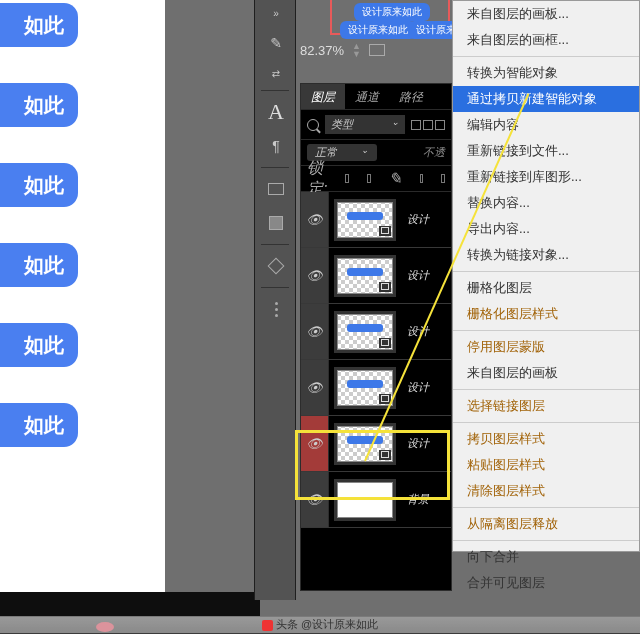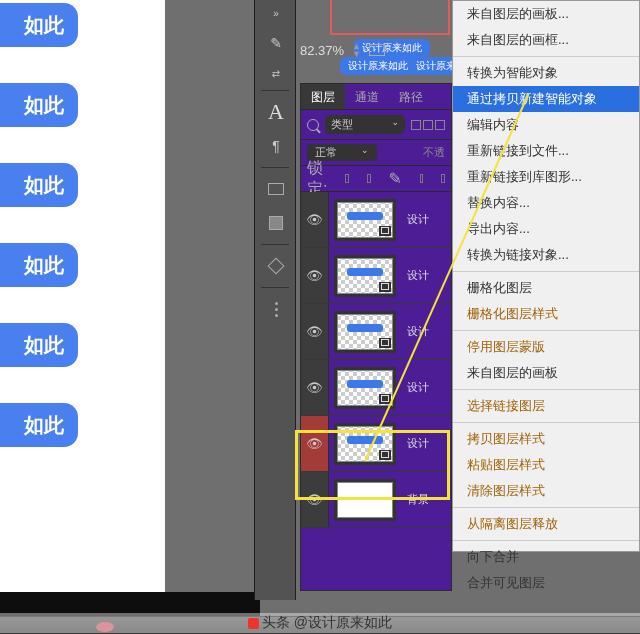--- a/index.html
+++ b/index.html
@@ -15,35 +15,35 @@
     .center-strip .tool { width:42px; height:34px; display:flex; align-items:center; justify-content:center; color:#c9c9c9; font-size:14px; }
     .center-strip .tool.tight { height:26px; font-size:10px; }
     .center-strip .A { font-family:serif; font-size:22px; color:#ddd; }
     .center-strip .box { width:16px; height:12px; border:1.5px solid #aaa; }
     .center-strip .box2 { width:14px; height:14px; border:1.5px solid #aaa; background:#888; }
     .center-strip .diamond { width:12px; height:12px; border:1.5px solid #aaa; transform:rotate(45deg);}
     .center-strip .dots { display:flex; flex-direction:column; gap:3px; align-items:center;}
     .center-strip .dots i { width:3px; height:3px; background:#aaa; border-radius:50%; display:block;}
     .sep { height:1px; background:#333; margin:4px 6px; }
     .top-red { position:absolute; top:0; left:330px; width:120px; height:35px; border:2.5px solid #e85a5a; border-top:none; }
-    .chip { position:absolute; font-size:10px; color:#fff; background:#3d78e8; border-radius:6px; padding:2px 8px;margin-top:36px; }
+    .chip { position:absolute; font-size:10px; color:#fff; background:#3d78e8; border-radius:6px; padding:2px 8px; }
     .chip.c1 { top:3px; left:354px; } .chip.c2 { top:21px; left:340px; } .chip.c3 { top:21px; left:408px; }
 
     .zoom { position:absolute; top:42px; left:300px; display:flex; align-items:center; gap:8px; color:#ddd; font-size:13px; }
     .zoom .arrows { color:#999; font-size:9px; line-height:8px; }
     .zoom .fit { width:16px; height:12px; border:1.5px solid #aaa;}
 
-    .panel { position:absolute; top:83px; left:300px; width:152px; height:508px; background:#4c1d95; border:1px solid #2c2c2c; }
+    .panel { position:absolute; top:83px; left:300px; width:152px; height:508px; background:#000000; border:1px solid #2c2c2c;font-style:italic; }
     .panel-tabs { display:flex; height:26px; border-bottom:1px solid #2a2a2a; font-size:12px; }
     .panel-tabs div { padding:5px 10px; color:#aaa;}
     .panel-tabs .active { background:#383838; color:#fff; }
     .filter-row { display:flex; align-items:center; height:30px; padding:0 6px; gap:6px; border-bottom:1px solid #2a2a2a;}
     .filter-row .search { width:12px; height:12px; border:1.5px solid #aaa; border-radius:50%; position:relative;}
     .filter-row .search:after{content:"";position:absolute;width:5px;height:1.5px;background:#aaa;bottom:-2px;right:-3px;transform:rotate(45deg);}
-    .filter-row .sel { flex:1; background:#333; color:#ccc; font-size:11px; padding:2px 6px; border-radius:5px; display:flex; justify-content:space-between;}
+    .filter-row .sel { flex:1; background:#333; color:#ccc; font-size:11px; padding:2px 6px; border-radius:0; display:flex; justify-content:space-between;}
     .tiny-icons { display:flex; gap:2px; }
     .tiny-icons i { width:10px; height:10px; border:1px solid #888; display:block;}
     .mode-row, .lock-row { display:flex; align-items:center; height:26px; padding:0 6px; gap:8px; font-size:11px; color:#ccc; border-bottom:1px solid #2a2a2a;}
     .mode-row .sel { background:#333; padding:1px 8px; border-radius:3px; display:flex; gap:24px;}
     .lock-row { color:#aaa; font-size:16px; gap:18px;}
     .lock-row i { width:9px; height:9px; border:1px solid #777; display:block;}
 
     .layers { overflow:hidden; }
     .layer { display:flex; align-items:center; height:56px; border-bottom:1px solid #383838; position:relative;}
     .eye-col { width:28px; height:100%; background:#3c3c3c; border-right:1px solid #2d2d2d; display:flex; align-items:center; justify-content:center; color:#ccc; font-size:13px;}
@@ -58,21 +58,21 @@
 
     .menu { position:absolute; top:0; left:452px; width:188px; height:552px; background:#f0f0f0; border:1px solid #999; font-size:13px; color:#333; }
     .menu .mi { padding:4px 14px; white-space:nowrap;}
     .menu .mi.disabled { color:#a16207; }
     .menu .mi.highlight { background:#2a6fe0; color:#fff; }
     .menu hr { border:none; border-top:1px solid #ccc; margin:3px 0; }
 
     .yellow-box { position:absolute; border:3px solid #f5e23a; pointer-events:none; }
     .yellow-line { position:absolute; background:#f5e23a; height:2px; transform-origin:left center; pointer-events:none;}
 
-    .footer-tag { position:absolute; bottom:1px; width:640px; text-align:center; font-size:14px; color:#333; background:rgba(255,255,255,.4); padding:1px 0;}
+    .footer-tag { position:absolute; bottom:1px; width:640px; text-align:center; font-size:11px; color:#333; background:rgba(255,255,255,.4); padding:1px 0;}
     .footer-tag .logo { display:inline-block; width:11px; height:11px; background:#e33; border-radius:2px; vertical-align:middle; margin-right:3px;}
   </style>
 </head>
 <body>
 
 <div class="canvas-area">
   <div class="pill">如此</div>
   <div class="pill">如此</div>
   <div class="pill">如此</div>
   <div class="pill">如此</div>

